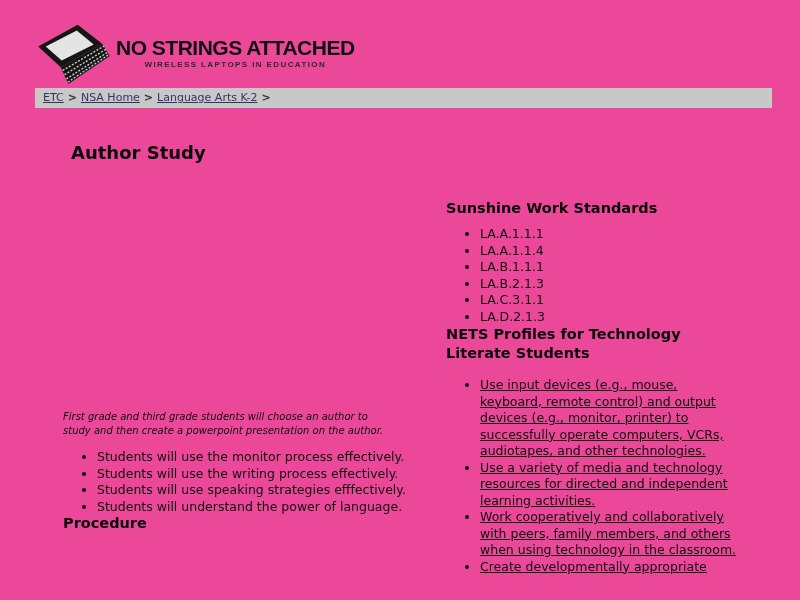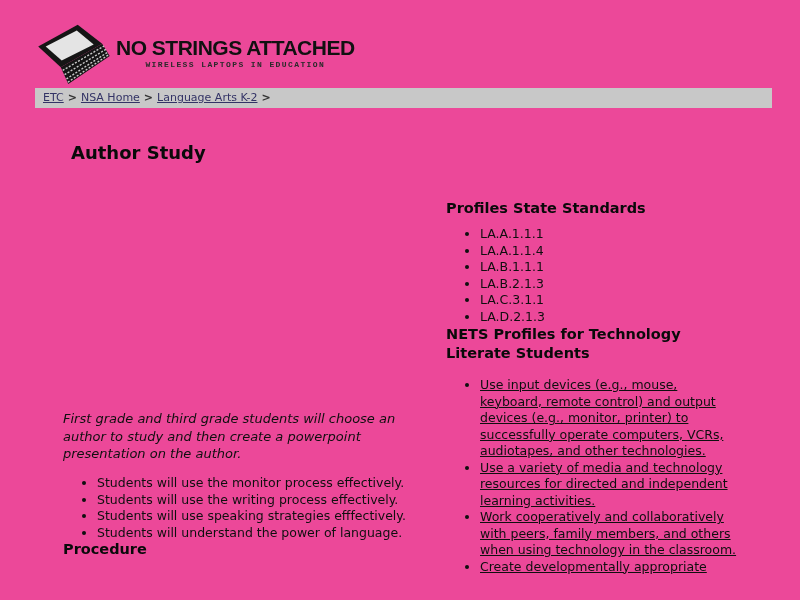--- a/index.html
+++ b/index.html
@@ -21,21 +21,21 @@
   .logo-title {
     font-family: "Liberation Sans", sans-serif;
     font-weight: bold;
     font-size: 21px;
     letter-spacing: -0.5px;
     color: #111;
     white-space: nowrap;
     line-height: 1;
   }
   .logo-tagline {
-    font-family: Liberation Mono, monospace;
+    font-family: Liberation Sans, sans-serif;
     font-weight: bold;
     font-size: 8px;
     letter-spacing: 1.4px;
     color: #2a2a2a;
     text-align: center;
     margin-top: 2px;
     white-space: nowrap;
   }
 
   
@@ -76,21 +76,21 @@
     font-weight: bold;
     margin: 0;
     color: #0a0a0a;
   }
   .nets-heading { width: 240px; margin-top: 20px; line-height: 1.32; }
   .objectives-heading { margin-top: 17px; }
   .procedure-heading { margin-top: 14px; }
 
   .intro {
     font-style: italic;
-    font-size: 13px;
+    font-size: 10px;
     line-height: 1.36;
     margin: 0;
     width: 334px;
   }
 
   ul.bullets {
     margin: 11px 0 0 0;
     padding-left: 34px;
     font-size: 12.5px;
     line-height: 1.32;
@@ -138,21 +138,21 @@
     <ul class="bullets objectives-list">
         <li>Students will use the monitor process effectively.</li>
         <li>Students will use the writing process effectively.</li>
         <li>Students will use speaking strategies efffectively.</li>
         <li>Students will understand the power of language.</li>
       </ul>
     <h2 class="section-heading procedure-heading">Procedure</h2>
   </div>
 
   <div class="col-right">
-    <h2 class="section-heading">Profiles State Standards</h2>
+    <h2 class="section-heading">Sunshine Work Standards</h2>
     <ul class="bullets standards-list">
         <li>LA.A.1.1.1</li>
         <li>LA.A.1.1.4</li>
         <li>LA.B.1.1.1</li>
         <li>LA.B.2.1.3</li>
         <li>LA.C.3.1.1</li>
         <li>LA.D.2.1.3</li>
       </ul>
     <h2 class="section-heading nets-heading">NETS Profiles for Technology Literate Students</h2>
     <ul class="bullets nets-list">

